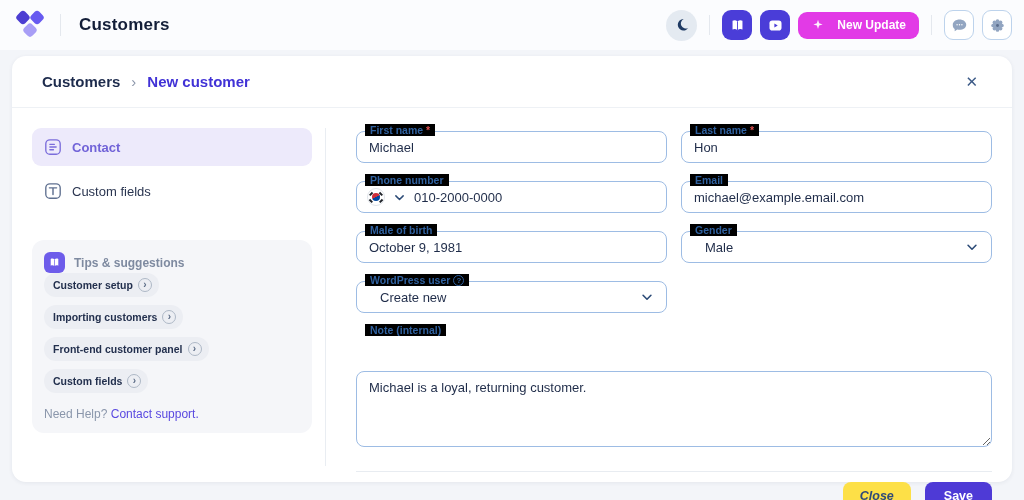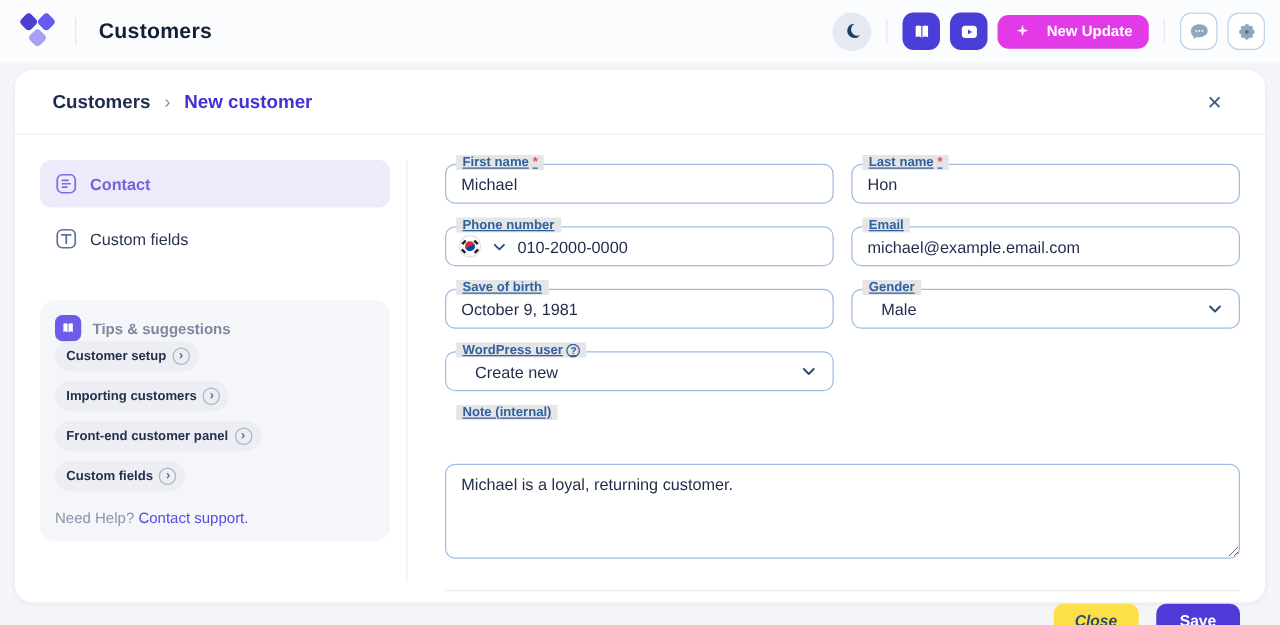--- a/index.html
+++ b/index.html
@@ -43,21 +43,21 @@
   .chip .cc { width:14px; height:14px; border-radius:50%; border:1px solid #aeb8c6; color:#5a6b85; font-size:10px; line-height:12px; text-align:center; font-weight:700; }
   .need-help { margin-top:14px; font-size:12px; color:#8a96ab; }
   .need-help a { color:#5a49e0; text-decoration:none; cursor:pointer; }
 
   .vdiv { width:1px; background:#e9edf2; margin:20px 0 16px; flex:none; }
 
   
   .form-col { flex:1; padding:23px 20px 0 30px; display:flex; flex-direction:column; }
   .form-grid { display:grid; grid-template-columns:1fr 1fr; column-gap:14px; row-gap:18px; }
   .field { position:relative; }
-  .field .flabel { position:absolute; top:-7px; left:9px; background:#e5e5e5; padding:0 5px; font-size:10.5px; font-weight:700; color:#30619f; display:flex; align-items:center; gap:3px; z-index:1; white-space:nowrap;text-decoration:underline; }
+  .field .flabel { position:absolute; top:-7px; left:9px; background:#000000; padding:0 5px; font-size:10.5px; font-weight:700; color:#30619f; display:flex; align-items:center; gap:3px; z-index:1; white-space:nowrap; }
   .req { color:#e05252; }
   .field input, .box { width:100%; height:32px; border:1px solid #9dbce4; border-radius:8px; padding:0 12px; font-size:13px; color:#1f2c49; background:#fff; font-family:inherit; outline:none; }
   .box { display:flex; align-items:center; gap:8px; cursor:pointer;padding-left:23px; }
   .box.select { justify-content:space-between; }
   .phone-box { padding:0 10px; }
   .phone-box input { border:none; height:28px; padding:0; flex:1; }
   .qmark { display:inline-block; width:11px; height:11px; border:1px solid #30619f; border-radius:50%; font-size:8px; line-height:10px; text-align:center; font-weight:700; }
   .note-field textarea { width:100%; height:76px; border:1px solid #9dbce4; border-radius:8px; padding:7px 12px; font-size:13px; color:#1f2c49; font-family:inherit; line-height:1.45; resize:both; outline:none;margin-top:40px; }
   .span2 { grid-column:1 / 3; }
 
@@ -246,21 +246,21 @@
 
         <div class="field">
           <span class="flabel">
               <span>Email</span>
             </span>
           <input type="text" value="michael@example.email.com" style="">
         </div>
 
         <div class="field">
           <span class="flabel">
-              <span>Save of birth</span>
+              <span>Male of birth</span>
             </span>
           <input type="text" value="October 9, 1981" style="">
         </div>
 
         <div class="field">
           <span class="flabel">
               <span>Gender</span>
             </span>
           <div class="box select">
             <span>Male</span>

